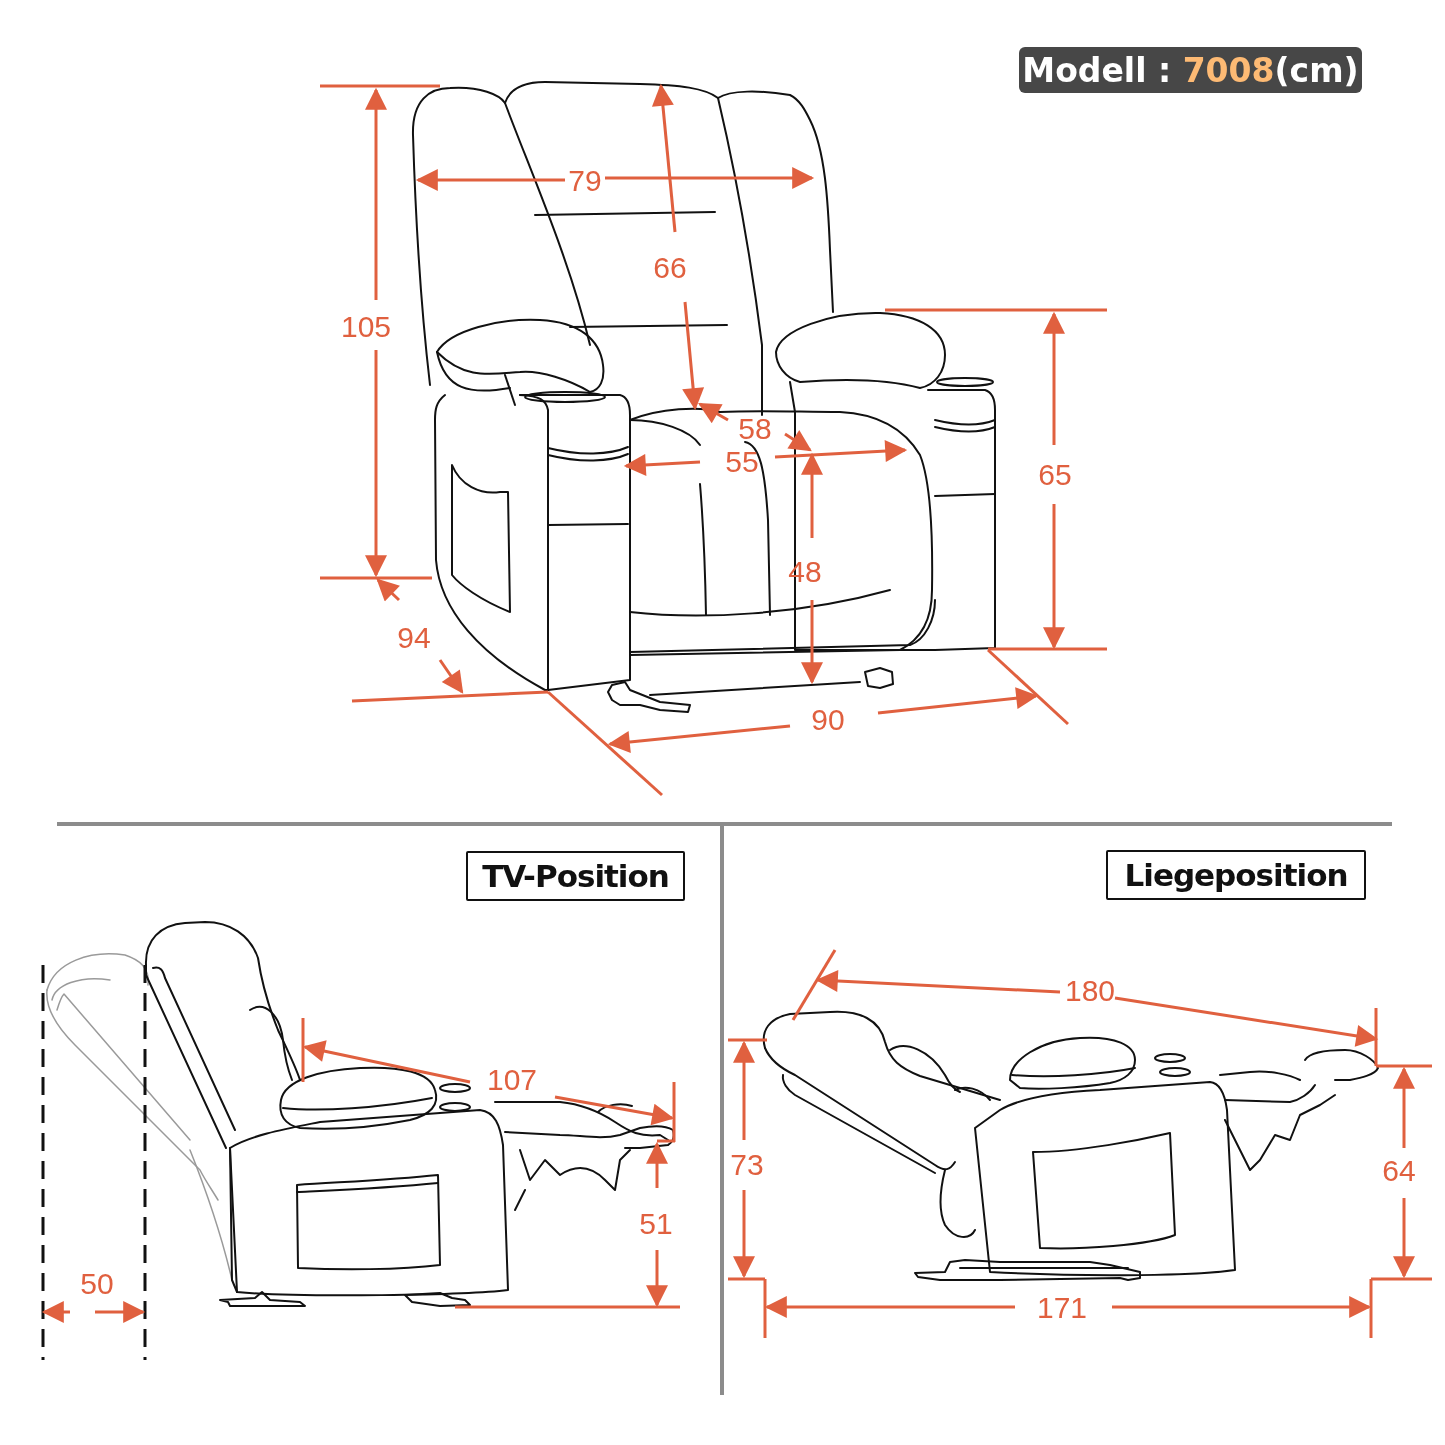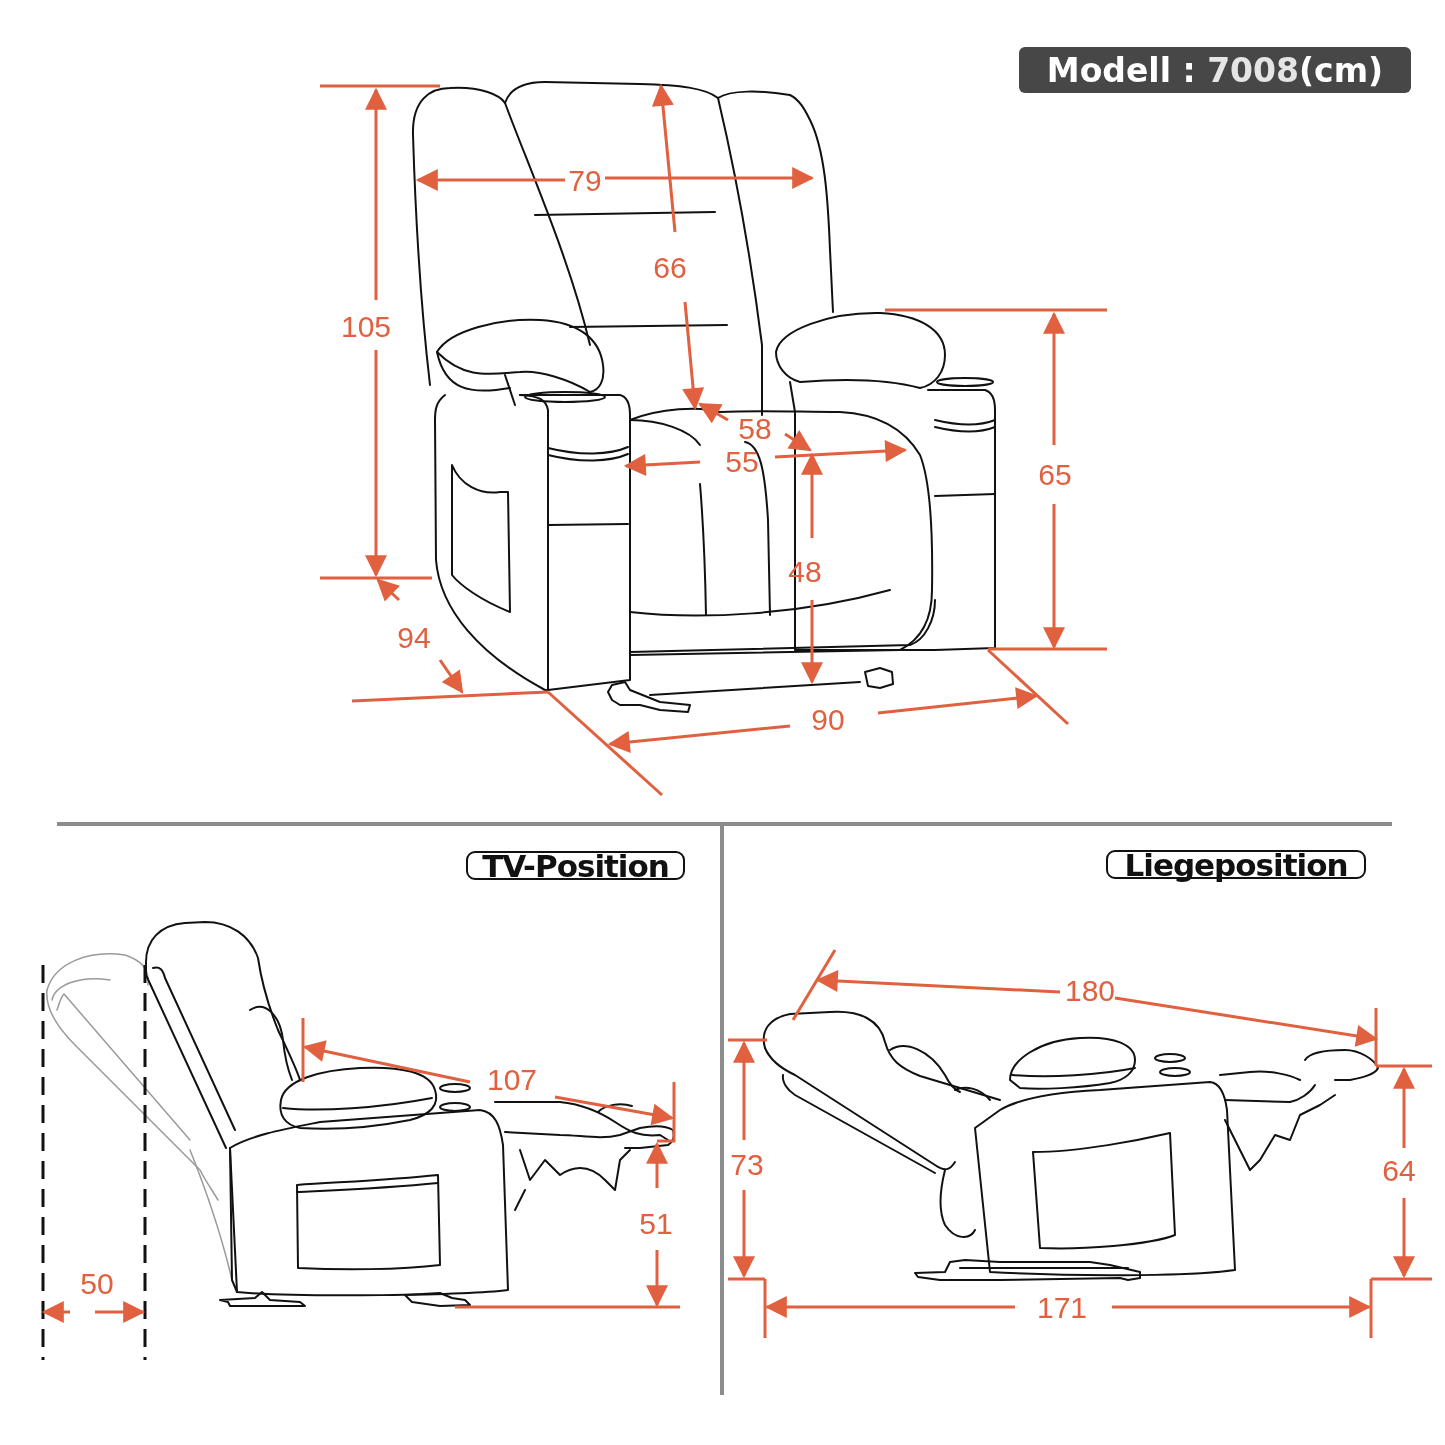--- a/index.html
+++ b/index.html
@@ -1,27 +1,27 @@
 <!DOCTYPE html>
 <html><head>
 <meta charset="utf-8">
 <style>
   html, body { margin:0; padding:0; background:#ffffff; }
   body { width:1445px; height:1445px; position:relative; overflow:hidden; font-family:"Liberation Sans", sans-serif; }
   #canvas { position:absolute; left:0; top:0; width:1445px; height:1445px; }
   .dim-label { font-family:"Liberation Sans", sans-serif; font-size:30px; fill:#e0603f; }
   .model-badge {
-    position:absolute; left:1019px; top:47px; width:392px; height:46px;
+    position:absolute; left:1019px; top:47px; width:343px; height:46px;
     background:#474747; border-radius:6px; color:#ffffff;
     font-family:"DejaVu Sans", sans-serif; font-weight:bold; font-size:33px;
     display:flex; align-items:center; justify-content:center; letter-spacing:0px; white-space:nowrap;
   }
-  .model-badge .accent { color:#e5e5e5; }
+  .model-badge .accent { color:#fdba74; }
   .pos-label {
-    position:absolute; height:29px; border:2px solid #111; border-radius:9px; background:#fff;
+    position:absolute; height:50px; border:2px solid #111; border-radius:2px; background:#fff;
     font-family:"DejaVu Sans", sans-serif; font-weight:bold; font-size:31px; color:#111;
     display:flex; align-items:center; justify-content:center; box-sizing:border-box; white-space:nowrap;
     letter-spacing:-1px;
   }
   #tv-label { left:466px; top:851px; width:219px; }
   #liege-label { left:1099px; top:850px; width:260px;margin-left:7px; }
 </style>
 </head>
 <body>
 

